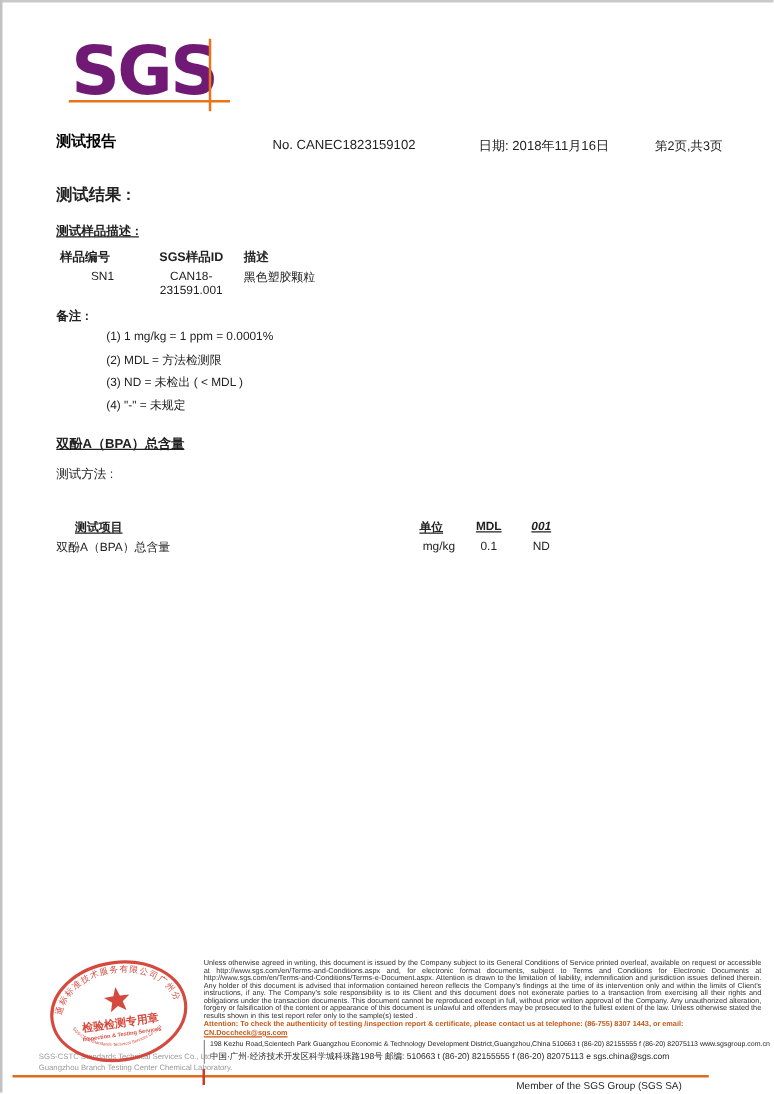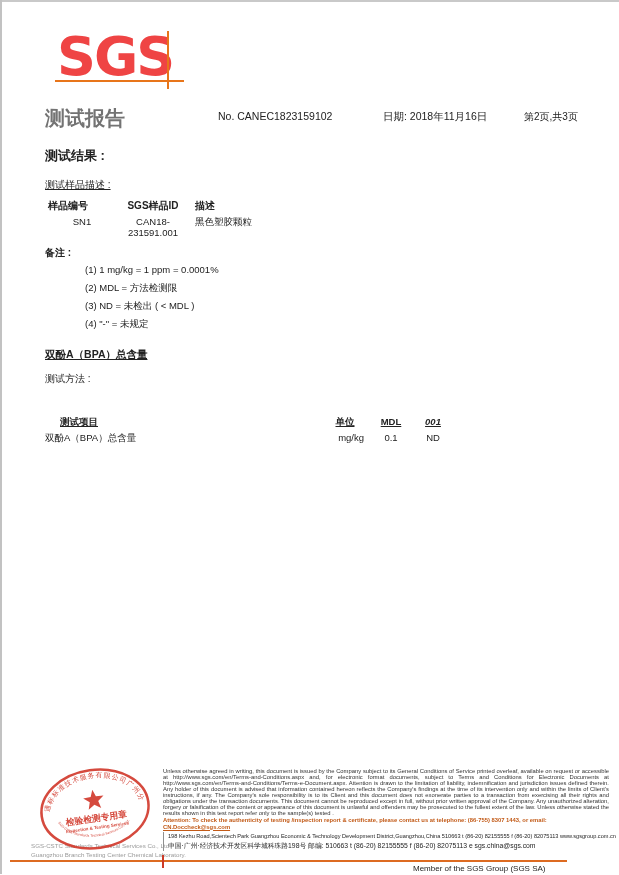--- a/index.html
+++ b/index.html
@@ -8,33 +8,33 @@
   .page { position:relative; width:619px; height:875px; background:#fff; overflow:hidden; }
   .abs { position:absolute; }
 
   
   .scan-top    { left:0;   top:1;  width:619px; height:2px; background:#c9c9c9; }
   .scan-left   { left:6;   top:1;  width:1px;  height:874px; background:#d6d6d6; }
   .scan-right  { left:604; top:1;  width:2px;  height:874px; background:#c2c2c2; }
 
   
   .logo-text { left:57px; top:30px; font-size:54px; line-height:1; font-weight:800;
-               color:#ef4444; letter-spacing:-2px; font-family:"DejaVu Sans","Liberation Sans",sans-serif; }
+               color:#701a75; letter-spacing:-2px; font-family:"DejaVu Sans","Liberation Sans",sans-serif; }
   .logo-hline { left:55px; top:80px; width:129px; height:2px; background:#e8751a; }
   .logo-vline { left:167px; top:31px; width:2px; height:58px; background:#e8751a; }
 
   
-  .doc-title  { left:45px;  top:105px; font-size:20px; font-weight:bold; color:#737373; }
+  .doc-title  { left:45px;  top:105px; font-size:12px; font-weight:bold; color:#000000; }
   .report-no  { left:218px; top:110px; font-size:10.5px; }
   .doc-date   { left:383px; top:110px; font-size:10.5px; }
   .page-info  { left:524px; top:110px; font-size:10px; }
 
   .results-label { left:45px; top:147px; font-size:13px; font-weight:bold; }
 
-  .sample-heading { left:45px; top:178px; font-size:10px; font-weight:normal; text-decoration:underline; }
+  .sample-heading { left:45px; top:178px; font-size:10px; font-weight:bold; text-decoration:underline; }
 
   .st-h  { font-size:10px; font-weight:bold; text-align:left; }
   .st-v  { font-size:9.5px; text-align:center; }
   .st-c1h { left:48px;  top:199px; width:68px; }
   .st-c2h { left:112px; top:199px; width:82px; text-align:center; }
   .st-c3h { left:195px; top:199px; text-align:left; }
   .st-c1v { left:48px;  top:216px; width:68px; }
   .st-c2v { left:112px; top:216px; width:82px; }
   .st-c3v { left:195px; top:216px; text-align:left; }
 

